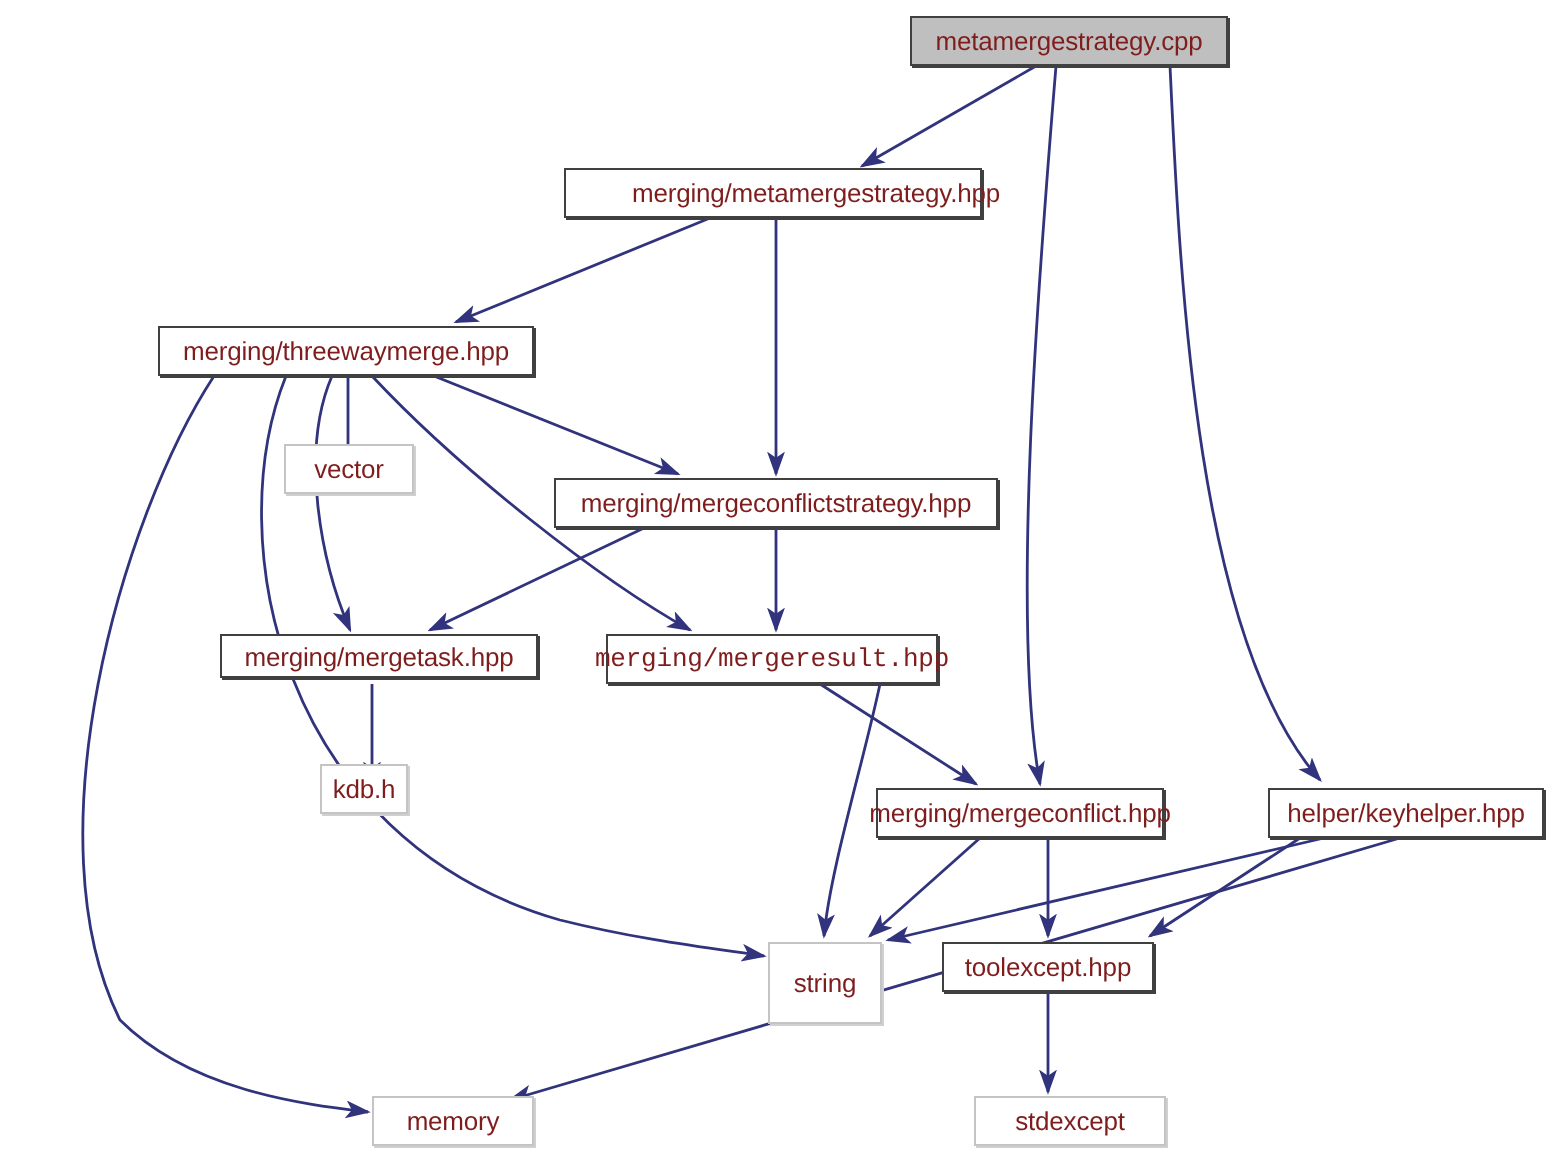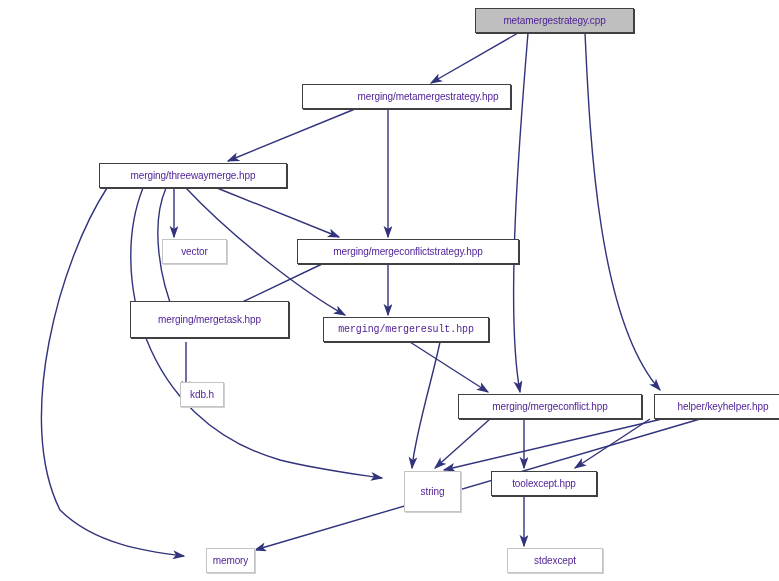--- a/index.html
+++ b/index.html
@@ -23,25 +23,24 @@
     height: 581px;
   }
   .node-box {
     position: absolute;
     box-sizing: border-box;
     display: flex;
     align-items: center;
     justify-content: center;
     background: #ffffff;
     white-space: nowrap;
-    font-size: 10px;
-    color: #4c1d95;
+    font-size: 13px;
+    color: #7f1d1d;
     line-height: 1;
     letter-spacing: -0.1px;
-    margin-left: 20px;
   }
   .node-box.border-strong {
     border: 1px solid #404040;
     box-shadow: 1px 1px 0 0 #404040;
   }
   .node-box.border-light {
     border: 1px solid #c4c4c4;
     box-shadow: 1px 1px 0 0 #d0d0d0;
   }
   .node-box.root-node {
@@ -91,47 +90,47 @@
   <div id="nodes-layer">
       <div class="node-box root-node" style="left: 455px; top: 8px; width: 159px; height: 25px;">
         <span class="node-label">metamergestrategy.cpp</span>
       </div>
       <div class="node-box border-strong" style="left: 282px; top: 84px; width: 209px; height: 25px; padding-left: 43px;">
         <span class="node-label">merging/metamergestrategy.hpp</span>
       </div>
       <div class="node-box border-strong" style="left: 79px; top: 163px; width: 188px; height: 25px;">
         <span class="node-label">merging/threewaymerge.hpp</span>
       </div>
-      <div class="node-box border-light" style="left: 142px; top: 239px; width: 65px; height: 25px;">
+      <div class="node-box border-light" style="left: 142px; top: 222px; width: 65px; height: 25px;">
         <span class="node-label">vector</span>
       </div>
       <div class="node-box border-strong" style="left: 277px; top: 239px; width: 222px; height: 25px;">
         <span class="node-label">merging/mergeconflictstrategy.hpp</span>
       </div>
-      <div class="node-box border-strong" style="left: 110px; top: 301px; width: 159px; height: 37px;">
+      <div class="node-box border-strong" style="left: 110px; top: 317px; width: 159px; height: 22px;">
         <span class="node-label">merging/mergetask.hpp</span>
       </div>
       <div class="node-box border-strong" style="left: 303px; top: 317px; width: 166px; height: 25px; font-family: Liberation Mono, monospace;">
         <span class="node-label">merging/mergeresult.hpp</span>
       </div>
       <div class="node-box border-light" style="left: 160px; top: 382px; width: 44px; height: 25px;">
         <span class="node-label">kdb.h</span>
       </div>
-      <div class="node-box border-strong" style="left: 438px; top: 394px; width: 184px; height: 25px;">
+      <div class="node-box border-strong" style="left: 438px; top: 394px; width: 144px; height: 25px;">
         <span class="node-label">merging/mergeconflict.hpp</span>
       </div>
       <div class="node-box border-strong" style="left: 634px; top: 394px; width: 138px; height: 25px;">
         <span class="node-label">helper/keyhelper.hpp</span>
       </div>
       <div class="node-box border-light" style="left: 384px; top: 471px; width: 57px; height: 41px;">
         <span class="node-label">string</span>
       </div>
       <div class="node-box border-strong" style="left: 471px; top: 471px; width: 106px; height: 25px;">
         <span class="node-label">toolexcept.hpp</span>
       </div>
-      <div class="node-box border-light" style="left: 186px; top: 548px; width: 49px; height: 25px;">
+      <div class="node-box border-light" style="left: 186px; top: 548px; width: 81px; height: 25px;">
         <span class="node-label">memory</span>
       </div>
       <div class="node-box border-light" style="left: 487px; top: 548px; width: 96px; height: 25px;">
         <span class="node-label">stdexcept</span>
       </div>
     </div>
 </div>
 
 </body></html>

